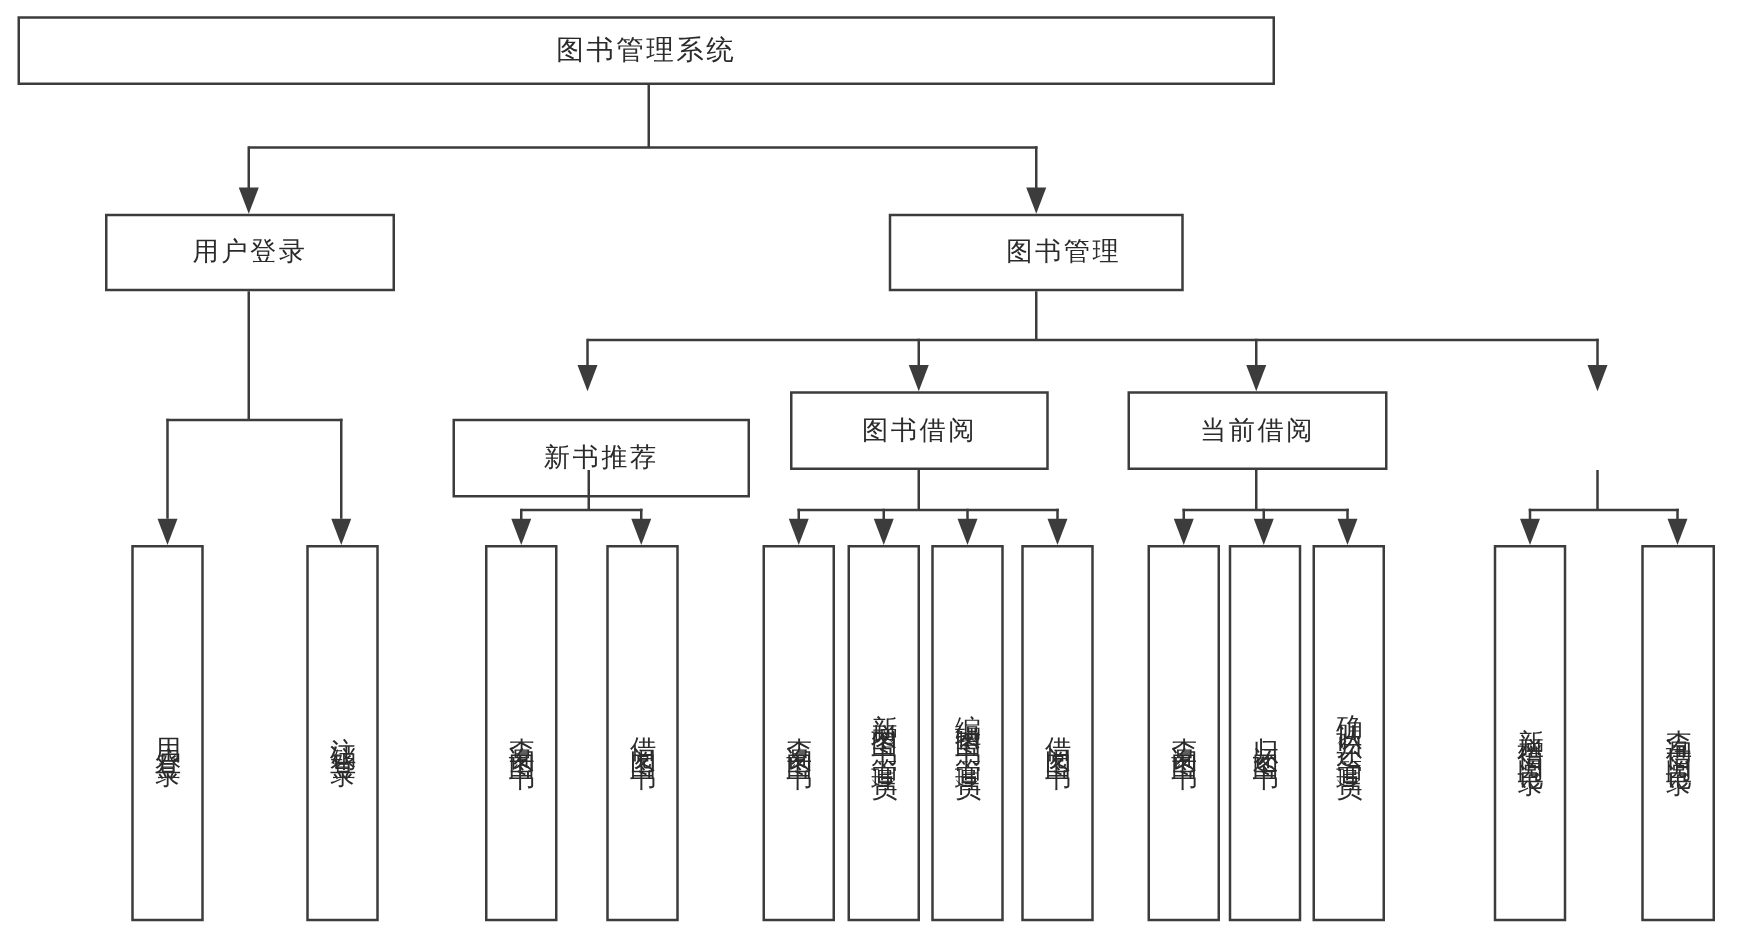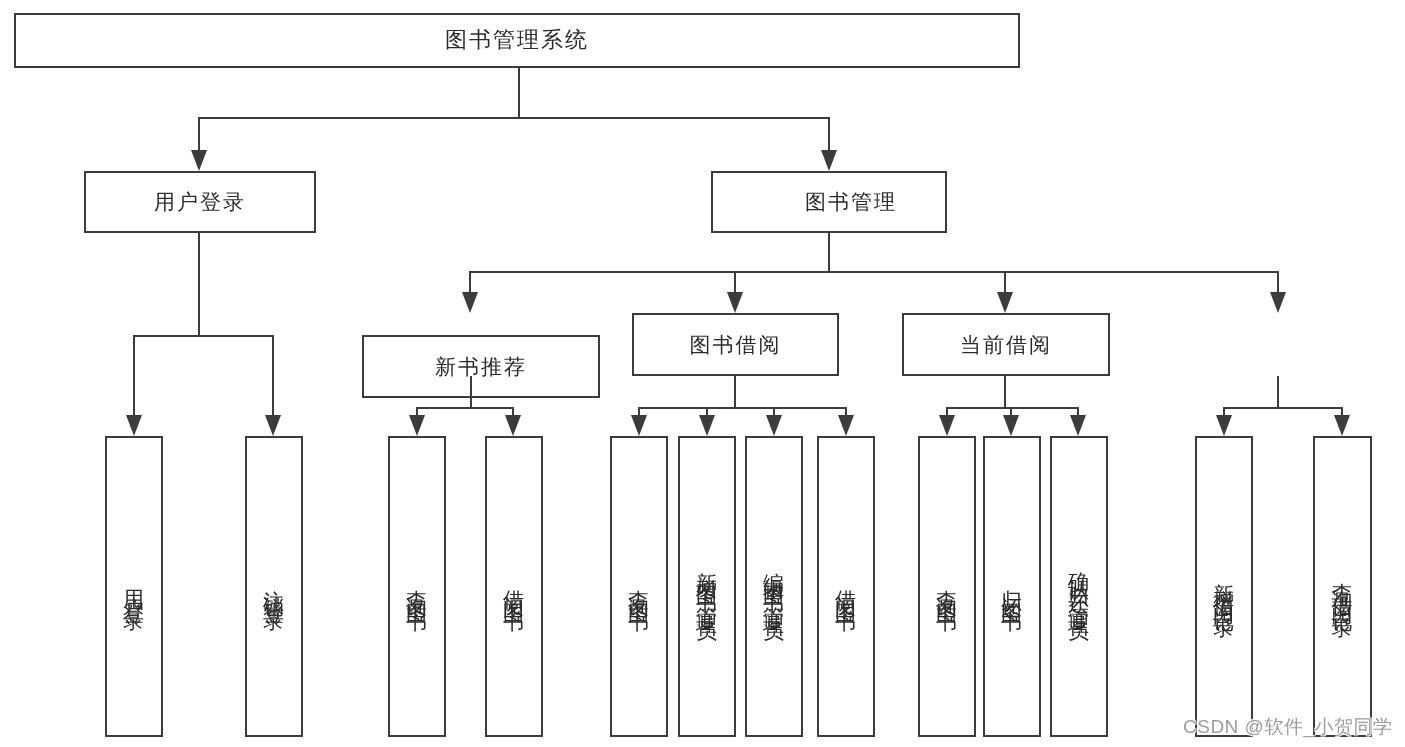--- a/index.html
+++ b/index.html
@@ -136,15 +136,14 @@
   <div class="box v" style="left:745px;top:436px;width:58px;height:301px;">编辑图书（管理员）</div>
   <div class="box v" style="left:817px;top:436px;width:58px;height:301px;">借阅图书</div>
 
   <div class="box v" style="left:918px;top:436px;width:58px;height:301px;">查询图书</div>
   <div class="box v" style="left:983px;top:436px;width:58px;height:301px;">归还图书</div>
   <div class="box v" style="left:1050px;top:436px;width:58px;height:301px;">确认归还（管理员）</div>
 
   <div class="box v" style="left:1195px;top:436px;width:58px;height:301px;">新增借阅记录</div>
   <div class="box v" style="left:1313px;top:436px;width:59px;height:301px;">查询借阅记录</div>
 
-  <div class="watermark">CSDN @软件_小贺同学</div>
 
 </div>
 
 </body></html>

